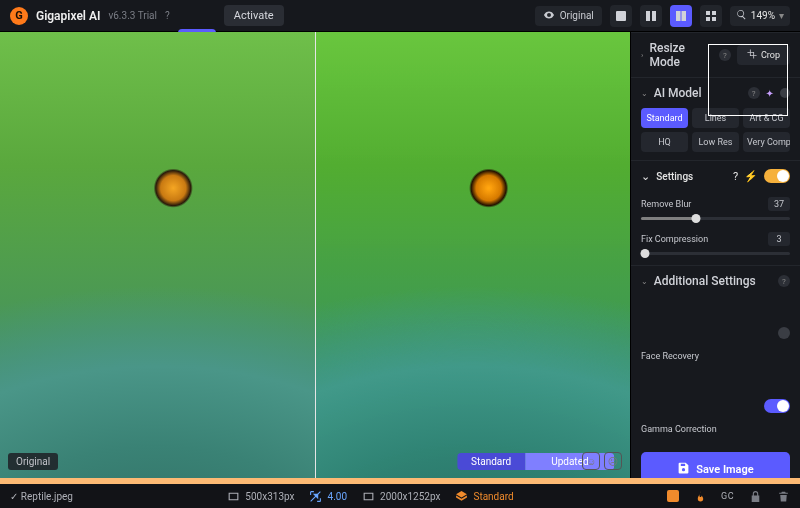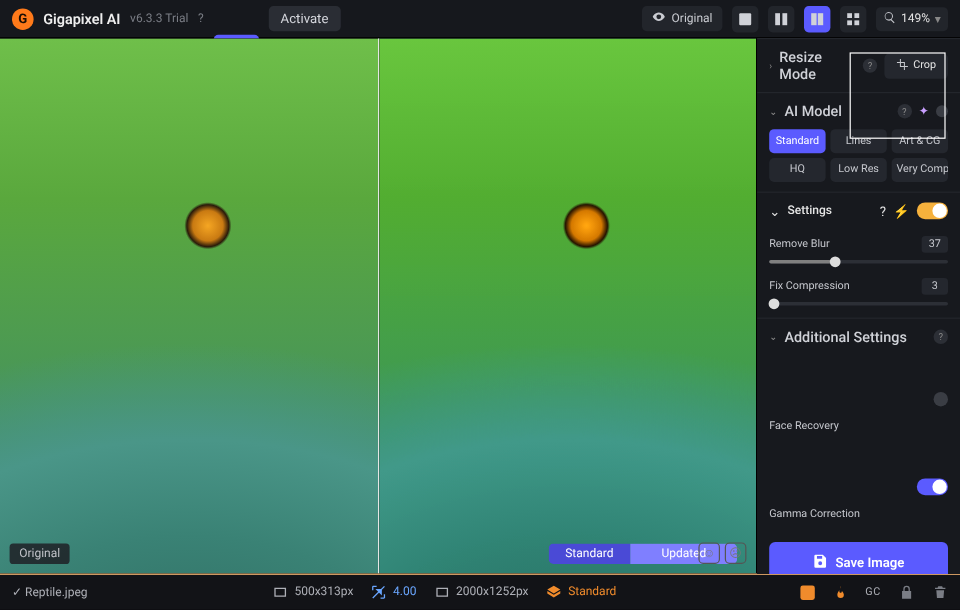--- a/index.html
+++ b/index.html
@@ -83,21 +83,21 @@
 
   .toggle-row { display:flex; align-items:center; padding:8px 10px;}
   .toggle-row .lbl { flex:1; font-size:9px; color:#c6c8ce;margin-top:47px;}
   .dot-sm { width:12px; height:12px; border-radius:50%; background:#3a3d44;}
 
   .sidebar-spacer { flex:1;}
   .sidebar .save-row { padding:10px;}
   .save-btn { width:100%; background:#5b5bff; color:#fff; border:none; padding:9px; border-radius:5px; font-size:11px; font-weight:600; cursor:pointer; display:flex; align-items:center; justify-content:center; gap:6px;}
 
   
-  .bottom { height:30px; background:#121317; border-top:1px solid #fdba74; display:flex; align-items:center; padding:0 10px; gap:14px; font-size:10px; color:#aeb0b7; position:relative;}
+  .bottom { height:30px; background:#121317; border-top:6px solid #fdba74; display:flex; align-items:center; padding:0 10px; gap:14px; font-size:10px; color:#aeb0b7; position:relative;}
   .bottom .chk::before { content:"✓ "; color:#aeb0b7;}
   .bottom .grp { display:flex; align-items:center; gap:5px;}
   .bottom .sep { flex:1;}
   .bottom .orange { color:#f08b2c;}
   .bottom .blue { color:#6aa6ff;}
   .bottom .gc { font-size:9px; letter-spacing:0.5px;}
   .ibox { width:14px; height:14px; display:flex; align-items:center; justify-content:center;}
   .ibox svg { width:13px; height:13px; }
   .squaref { width:12px; height:12px; background:#f08b2c; border-radius:2px;}
 </style>

